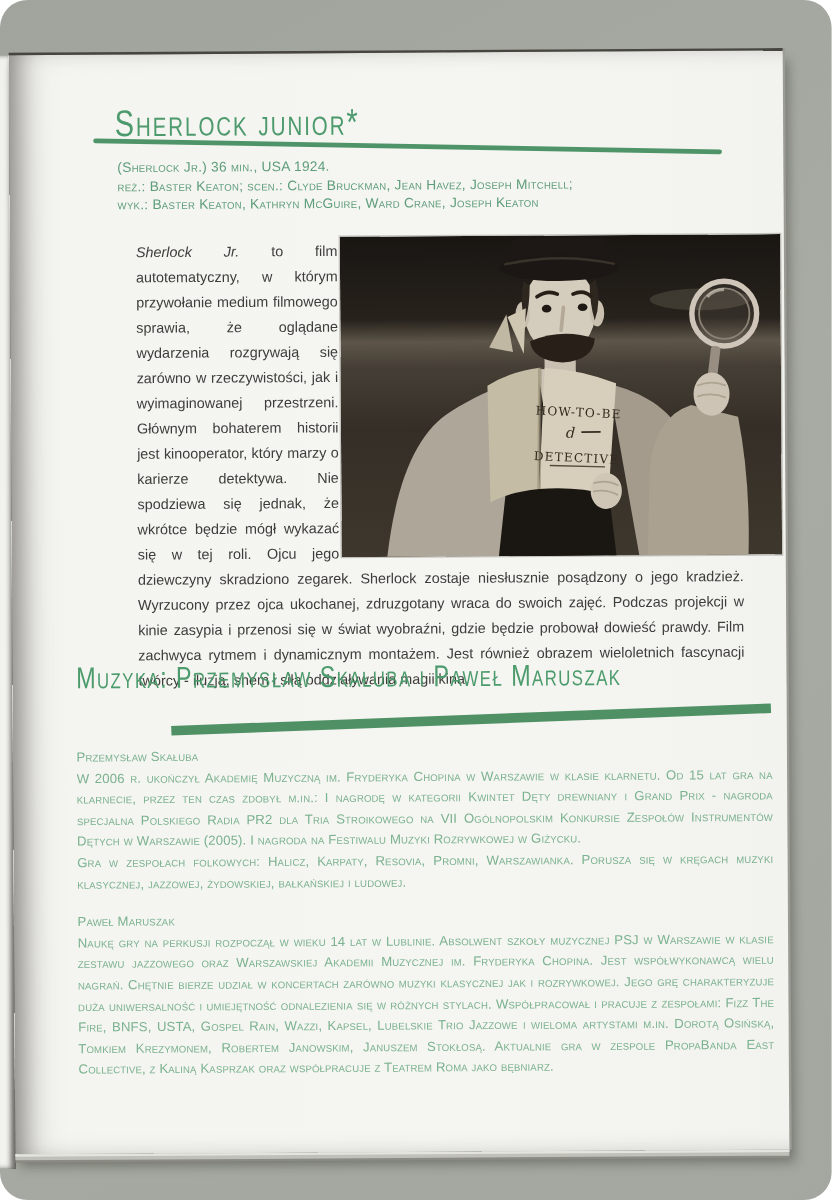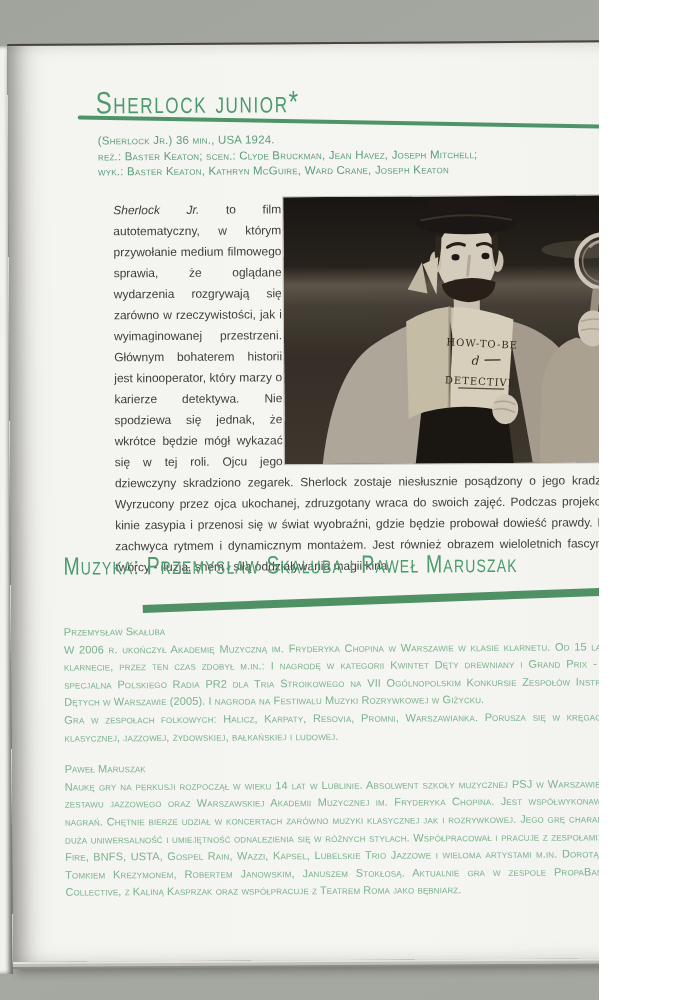--- a/index.html
+++ b/index.html
@@ -1,19 +1,20 @@
 <!DOCTYPE html>
 <html lang="pl"><head>
 <meta charset="utf-8">
 <style>
   html,body{margin:0;padding:0;}
   .scene{
-    position:relative;width:599px;height:1000px;overflow:hidden;
+    position:relative;width:693px;height:1000px;overflow:hidden;
     background:linear-gradient(155deg,#a1a49c 0%,#a8aba3 45%,#a4a79f 100%);
     font-family:"Liberation Sans",sans-serif;
+    border-radius:23px;
   }
   
   .other-page-edge{
     position:absolute;left:0;top:46px;width:13px;height:928px;
     background:#f2f2ef;
     box-shadow:inset -4px 0 4px rgba(28,26,22,.6);
   }
   .book-page{
     position:absolute;left:10px;top:42px;width:645px;height:916px;
     background:linear-gradient(90deg,#ecece8 0px,#f4f4f0 46px,#f5f5f1 60%,#f2f2ee 100%);

